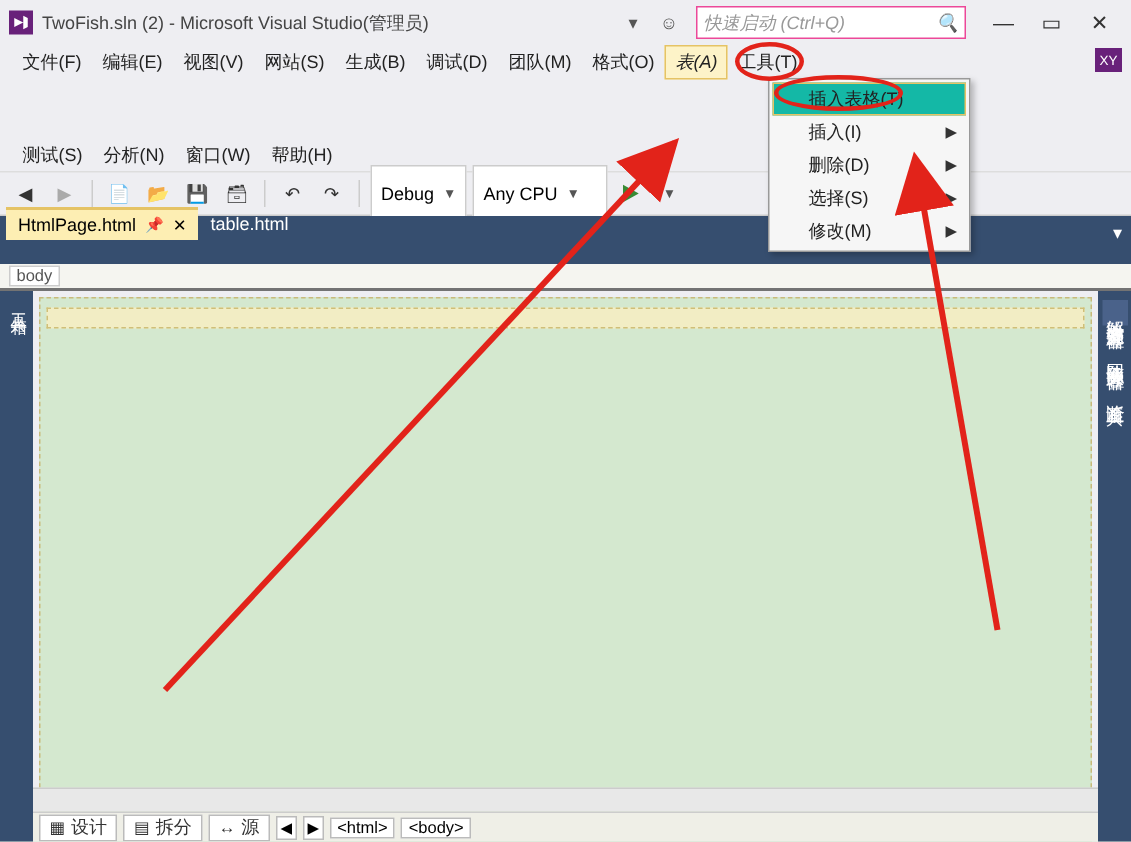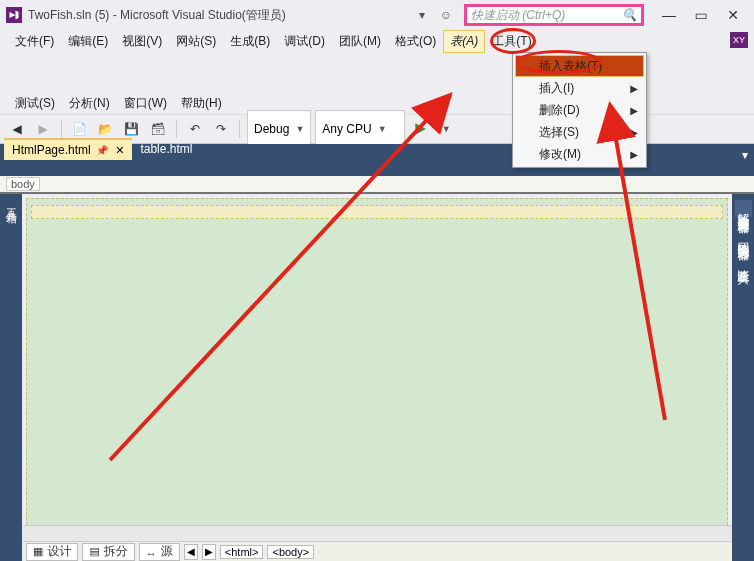--- a/index.html
+++ b/index.html
@@ -6,21 +6,21 @@
 body { background:#eeeef2; width:754px; height:561px; overflow:hidden; position:relative; }
 
 
 .titlebar { height:30px; background:#eeeef2; display:flex; align-items:center; padding:0 6px; }
 .logo { width:16px; height:16px; background:#68217a; margin-right:6px; display:flex; align-items:center; justify-content:center; }
 .logo svg { width:12px; height:12px; }
 .title-text { color:#444; flex:0 0 auto; }
 .title-spacer { flex:1; }
 .title-icons { display:flex; gap:8px; align-items:center; margin-right:10px; }
 .tb-icon { width:16px; height:16px; display:flex; align-items:center; justify-content:center; color:#555; cursor:pointer; }
-.quick-launch { width:180px; height:22px; border:3px solid #ec4899; background:#fff; display:flex; align-items:center; padding:0 4px; color:#999; font-style:italic; }
+.quick-launch { width:180px; height:22px; border:1px solid #ec4899; background:#fff; display:flex; align-items:center; padding:0 4px; color:#999; font-style:italic; }
 .quick-launch span.ql-text { flex:1; }
 .win-btns { display:flex; gap:2px; margin-left:10px; }
 .win-btn { width:30px; height:20px; display:flex; align-items:center; justify-content:center; color:#333; cursor:pointer; font-size:14px; }
 
 
 .menubar { height:22px; background:#eeeef2; display:flex; align-items:center; padding:0 8px; position:relative; }
 .menu-item { padding:3px 7px; color:#222; cursor:pointer; }
 .menu-item.open { background:#fdf3c8; border:1px solid #e5c365; padding:2px 6px;font-style:italic; }
 .menubar .xy-badge { position:absolute; right:6px; top:2px; width:18px; height:16px; background:#68217a; color:#fff; font-size:9px; display:flex; align-items:center; justify-content:center; }
 
@@ -33,21 +33,21 @@
 .tbtn.disabled { color:#aaa; cursor:default; }
 .sep { width:1px; height:18px; background:#ccc; margin:0 3px; }
 .dropdown { height:38px; border:1px solid #ccc; background:#fff; display:flex; align-items:center; padding:0 6px; cursor:pointer; }
 .dropdown .dd-caret { margin-left:6px; font-size:9px; color:#555; }
 .play-btn { width:22px; height:22px; display:flex; align-items:center; justify-content:center; cursor:pointer; }
 .play-btn svg { fill:#388a34; }
 
 
 .context-menu { position:absolute; top:52px; left:512px; width:135px; background:#f6f6f6; border:1px solid #999; box-shadow:2px 2px 4px rgba(0,0,0,0.25); z-index:50; padding:2px; }
 .ctx-item { height:22px; display:flex; align-items:center; padding:0 6px 0 24px; color:#222; cursor:pointer; position:relative; }
-.ctx-item.highlight { background:#c2410c; border:1px solid #e5c365; padding:0 5px 0 23px; }
+.ctx-item.highlight { background:#14b8a6; border:1px solid #e5c365; padding:0 5px 0 23px; }
 .ctx-item .arrow { position:absolute; right:6px; font-size:10px; color:#333; }
 
 
 .doc-tabs { height:24px; background:#364e6f; display:flex; align-items:flex-end; padding:16px 4px; position:relative; }
 .doc-tab { height:22px; padding:0 8px; display:flex; align-items:center; gap:6px; color:#fff; cursor:pointer; }
 .doc-tab.active { background:#fdeeb3; color:#000; border-top:2px solid #e5c365; }
 .doc-tab .pin { font-size:10px; }
 .doc-tab .close { font-size:11px; cursor:pointer; }
 .doc-tabs .tab-tools { position:absolute; right:6px; top:4px; color:#fff; display:flex; gap:6px; }
 
@@ -80,21 +80,21 @@
 </style>
 </head>
 <body>
 
 <div class="titlebar">
   <div class="logo">
     <svg viewBox="0 0 16 16">
         <path d="M2 4 L10 8 L2 12 Z M10 2 L14 4 V12 L10 14 Z" fill="#fff"></path>
       </svg>
   </div>
-  <span class="title-text">TwoFish.sln (5) - Microsoft Visual Studio(管理员)</span>
+  <span class="title-text">TwoFish.sln (2) - Microsoft Visual Studio(管理员)</span>
   <div class="title-spacer"></div>
   <div class="title-icons">
     <div class="tb-icon">▾</div>
     <div class="tb-icon">☺</div>
   </div>
   <div class="quick-launch">
     <span class="ql-text">快速启动 (Ctrl+Q)</span>
     <span>🔍</span>
   </div>
   <div class="win-btns">

